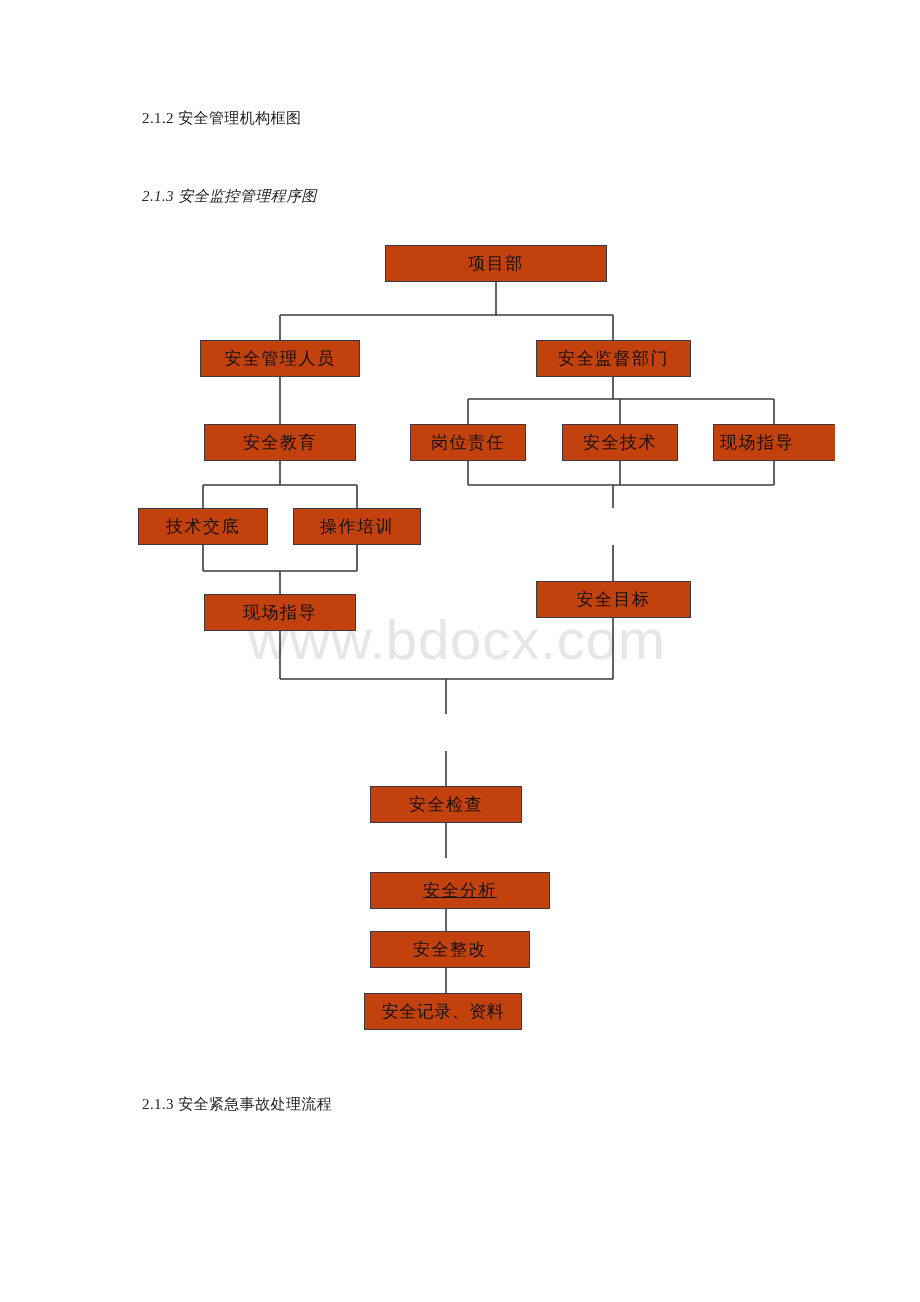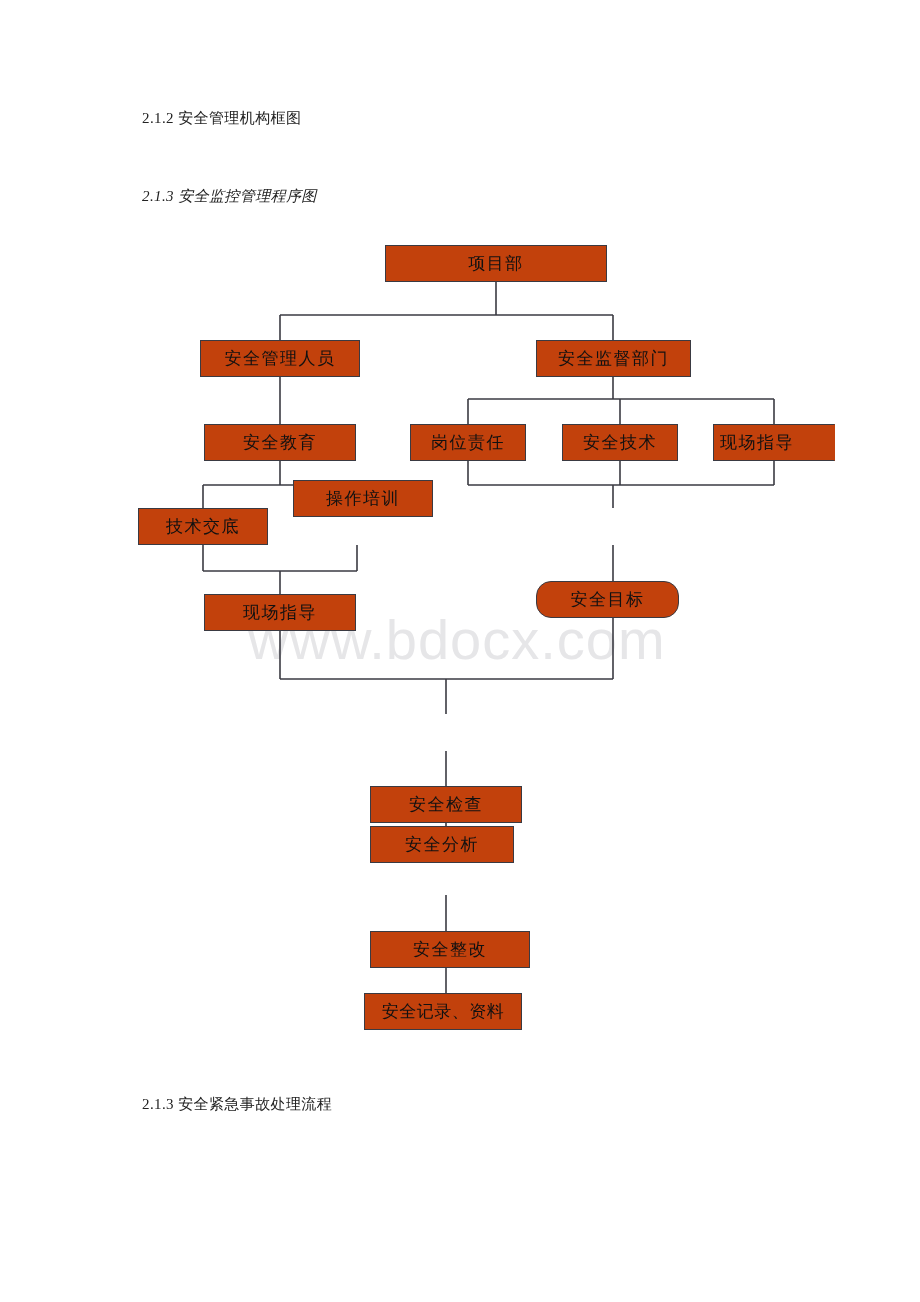--- a/index.html
+++ b/index.html
@@ -150,31 +150,31 @@
   <div class="node" style="left:204px; top:424px; width:152px; height:37px;">安全教育</div>
 
   <div class="node" style="left:410px; top:424px; width:116px; height:37px;">岗位责任</div>
 
   <div class="node" style="left:562px; top:424px; width:116px; height:37px;">安全技术</div>
 
   <div class="node node-clip" style="left:713px; top:424px; width:122px; height:37px; justify-content:flex-start; padding-left:6px;">现场指导</div>
 
   <div class="node" style="left:138px; top:508px; width:130px; height:37px;">技术交底</div>
 
-  <div class="node" style="left:293px; top:480px; width:140px; height:37px;">操作培训</div>
+  <div class="node" style="left:293px; top:508px; width:128px; height:37px;">操作培训</div>
 
 
   <div class="node" style="left:204px; top:594px; width:152px; height:37px;">现场指导</div>
 
-  <div class="node" style="left:536px; top:581px; width:143px; height:37px;border-radius:15px;">安全目标</div>
+  <div class="node" style="left:536px; top:581px; width:155px; height:37px;">安全目标</div>
 
 
   <div class="node" style="left:370px; top:786px; width:152px; height:37px;">安全检查</div>
 
-  <div class="node" style="left:370px; top:826px; width:144px; height:37px;">安全分析</div>
+  <div class="node" style="left:370px; top:872px; width:180px; height:37px;text-decoration:underline;">安全分析</div>
 
   <div class="node" style="left:370px; top:931px; width:160px; height:37px;">安全整改</div>
 
   <div class="node" style="left:364px; top:993px; width:158px; height:37px; letter-spacing:0.5px;">安全记录、资料</div>
 
 </div>
 
 <div class="heading" id="heading-213b">2.1.3 安全紧急事故处理流程</div>
 
 </body></html>

